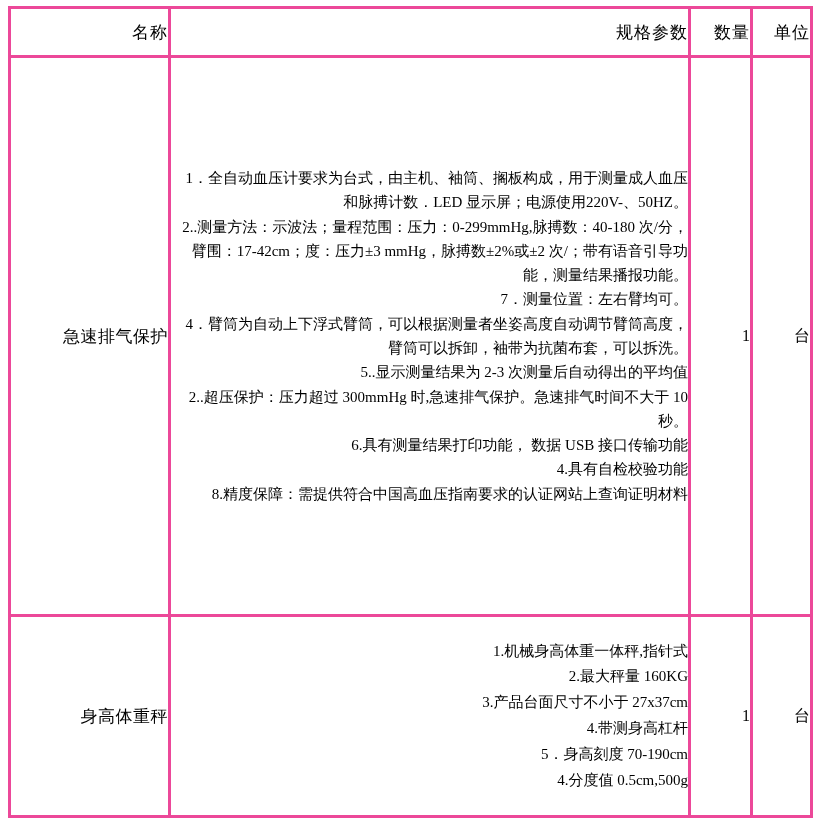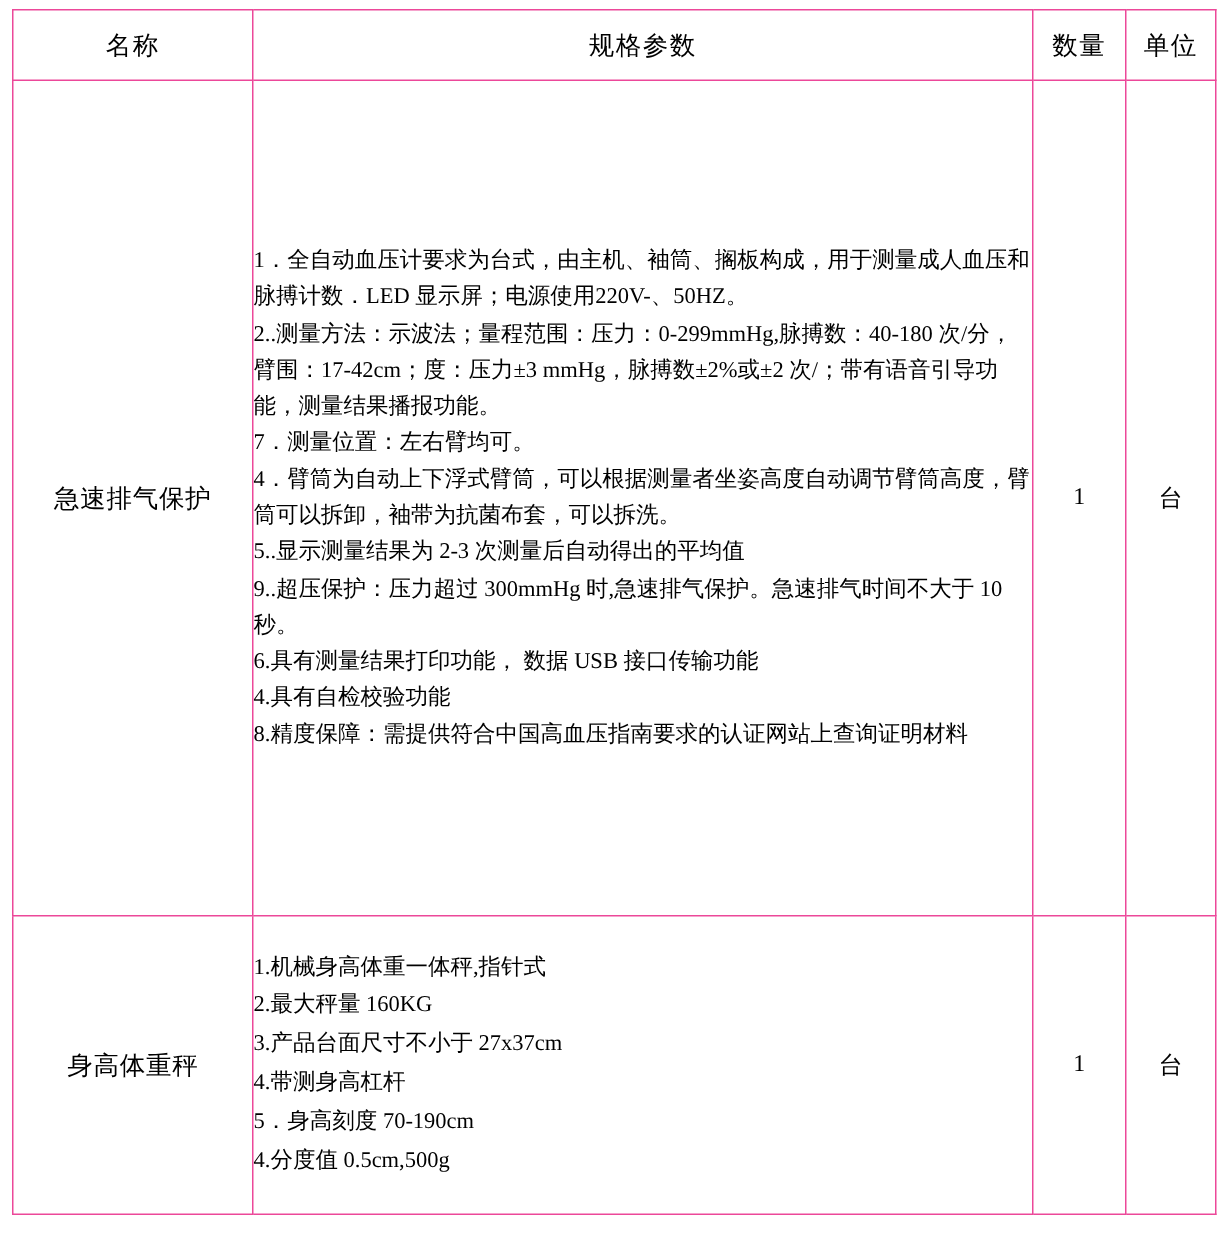--- a/index.html
+++ b/index.html
@@ -21,23 +21,24 @@
     padding: 6px 8px 0 8px;
   }
   table.spec-table {
     width: 802px;
     border-collapse: collapse;
     table-layout: fixed;
     border: 1px solid #000;
   }
   table.spec-table td,
   table.spec-table th {
-    border: 1px solid #ec4899;
+    border: 3px solid #ec4899;
     vertical-align: middle;
     padding: 0;
+    text-align: right;
   }
   col.c-name  { width: 160px; }
   col.c-spec  { width: 520px; }
   col.c-qty   { width: 62px; }
   col.c-unit  { width: 60px; }
 
   thead th {
     height: 46px;
     font-weight: normal;
     font-size: 17px;
@@ -95,21 +96,21 @@
     <tbody>
       <tr class="row1">
         <td class="name-cell">急速排气保护</td>
         <td class="spec-cell">
           <ul class="spec-list">
             <li>1．全自动血压计要求为台式，由主机、袖筒、搁板构成，用于测量成人血压和脉搏计数．LED 显示屏；电源使用220V-、50HZ。</li>
             <li>2..测量方法：示波法；量程范围：压力：0-299mmHg,脉搏数：40-180 次/分，臂围：17-42cm；度：压力±3 mmHg，脉搏数±2%或±2 次/；带有语音引导功能，测量结果播报功能。</li>
             <li>7．测量位置：左右臂均可。</li>
             <li>4．臂筒为自动上下浮式臂筒，可以根据测量者坐姿高度自动调节臂筒高度，臂筒可以拆卸，袖带为抗菌布套，可以拆洗。</li>
             <li>5..显示测量结果为 2-3 次测量后自动得出的平均值</li>
-            <li>9..超压保护：压力超过 300mmHg 时,急速排气保护。急速排气时间不大于 10 秒。</li>
+            <li>2..超压保护：压力超过 300mmHg 时,急速排气保护。急速排气时间不大于 10 秒。</li>
             <li>6.具有测量结果打印功能， 数据 USB 接口传输功能</li>
             <li>4.具有自检校验功能</li>
             <li>8.精度保障：需提供符合中国高血压指南要求的认证网站上查询证明材料</li>
           </ul>
         </td>
         <td class="qty-cell">1</td>
         <td class="unit-cell">台</td>
       </tr>
       <tr class="row2">
         <td class="name-cell">身高体重秤</td>

